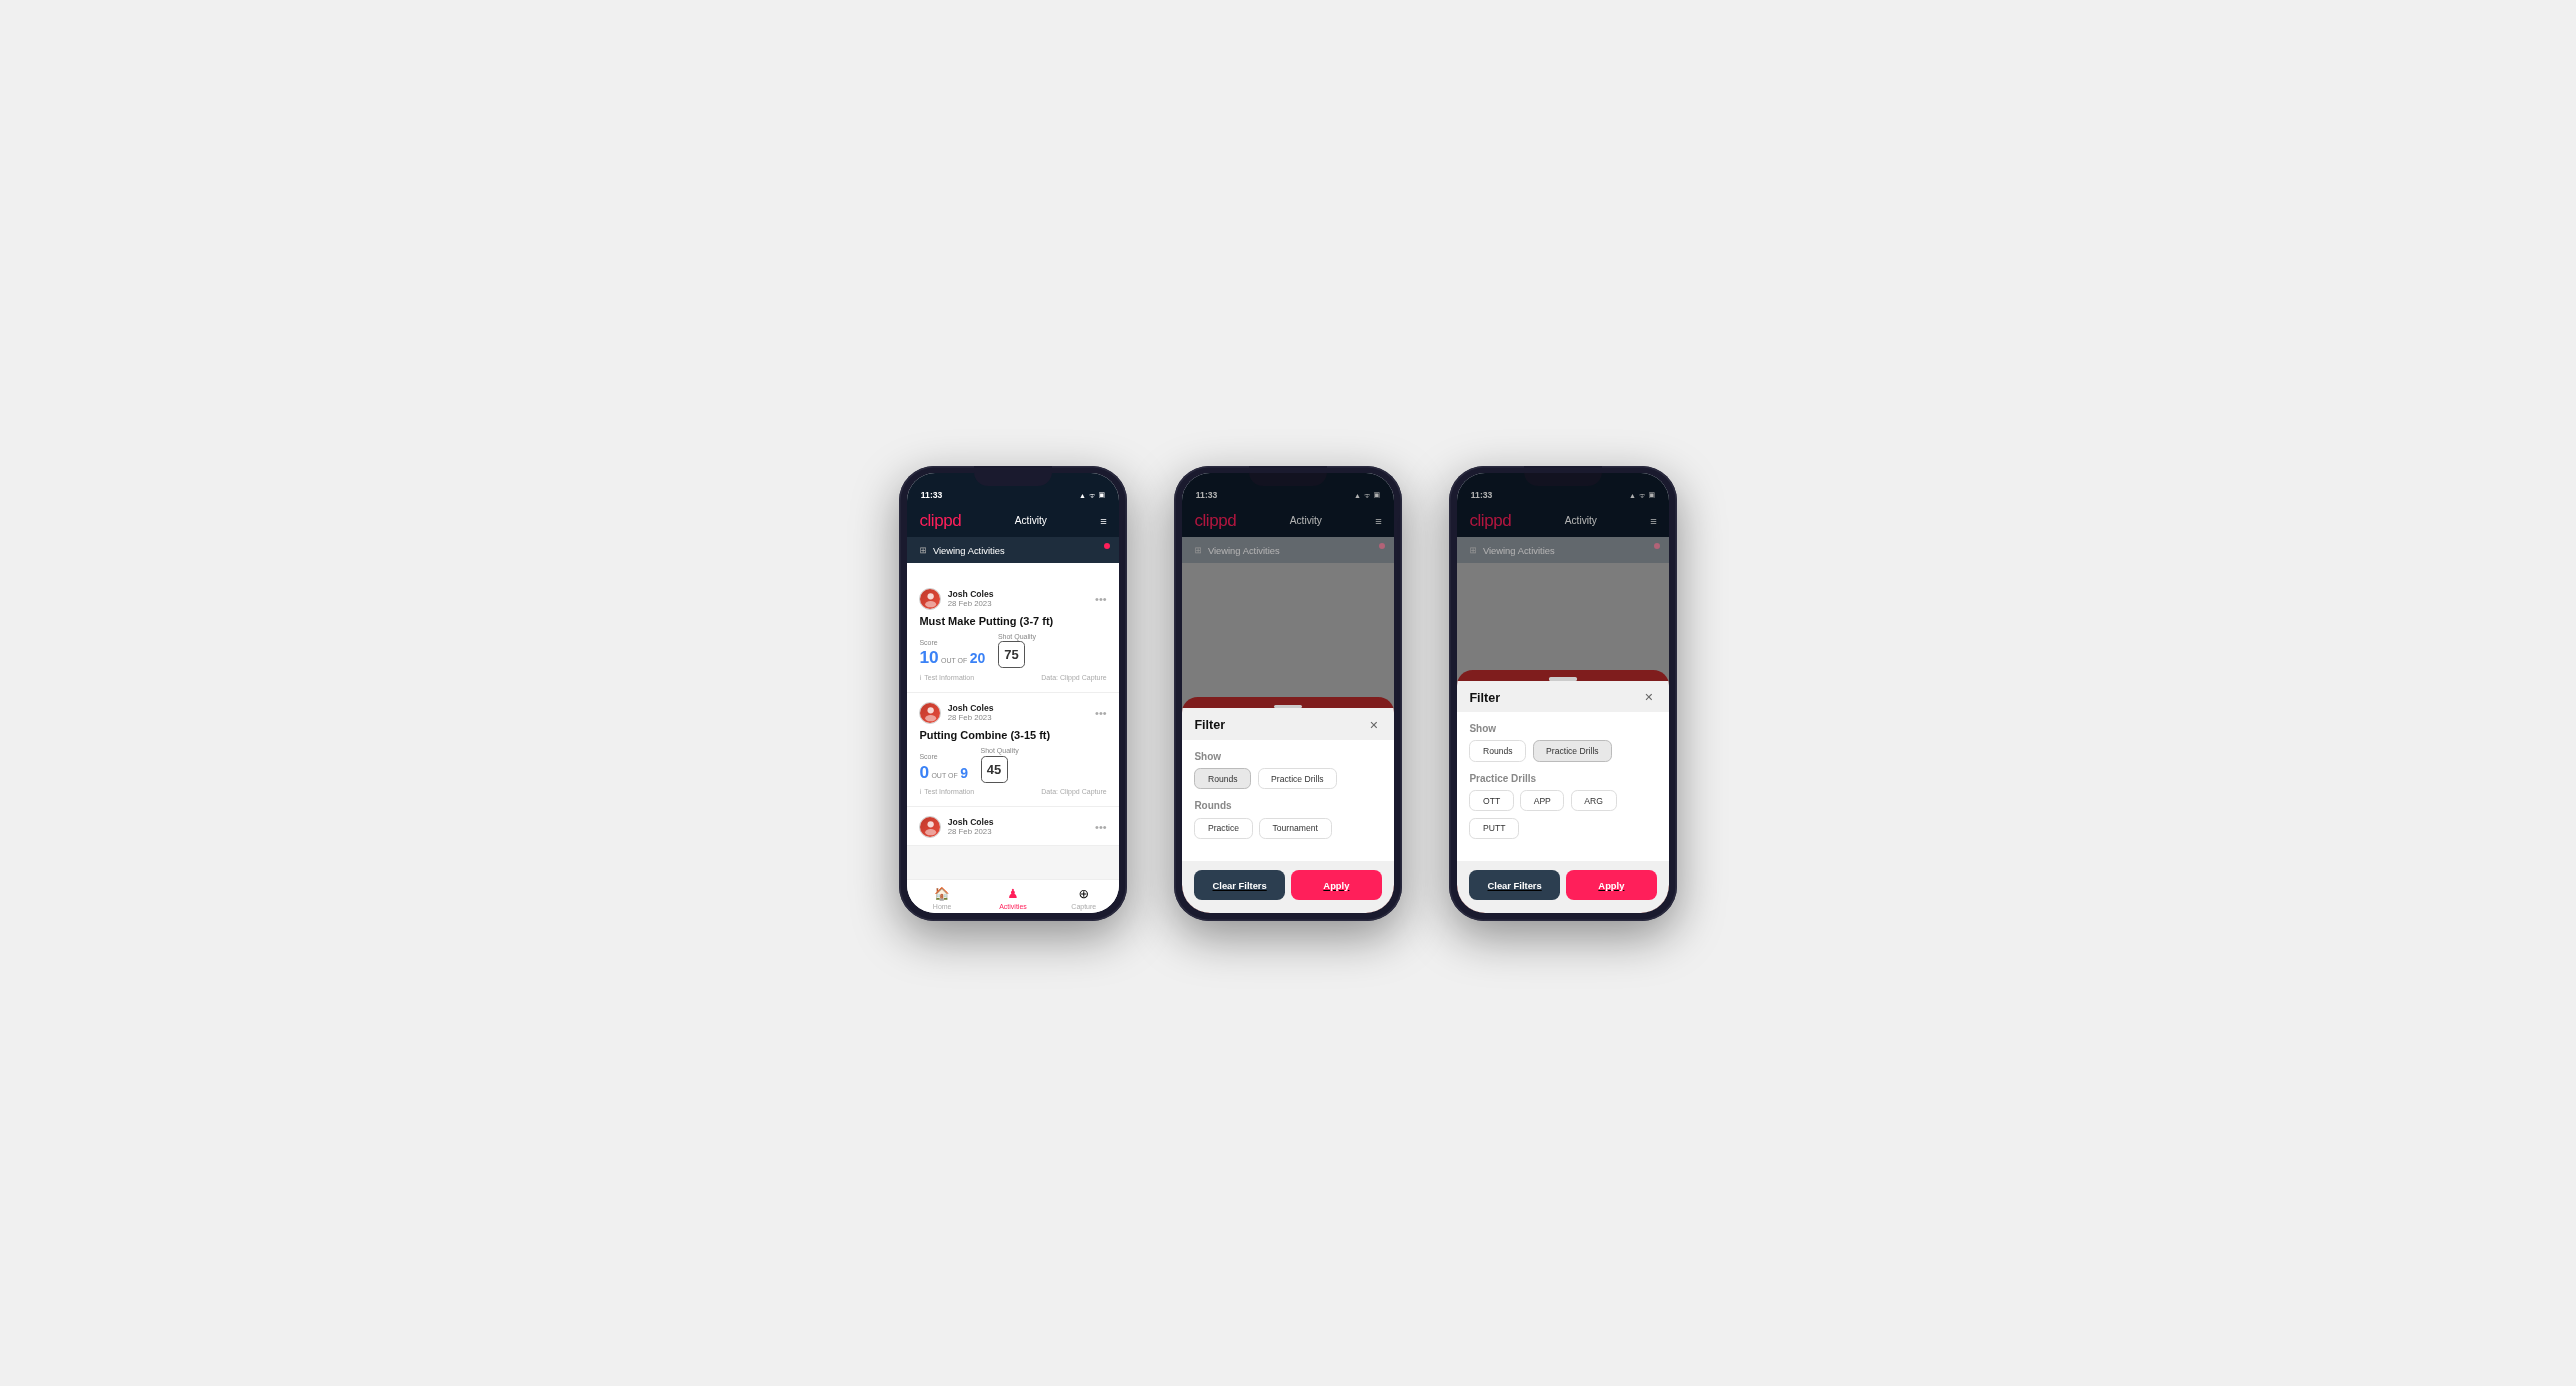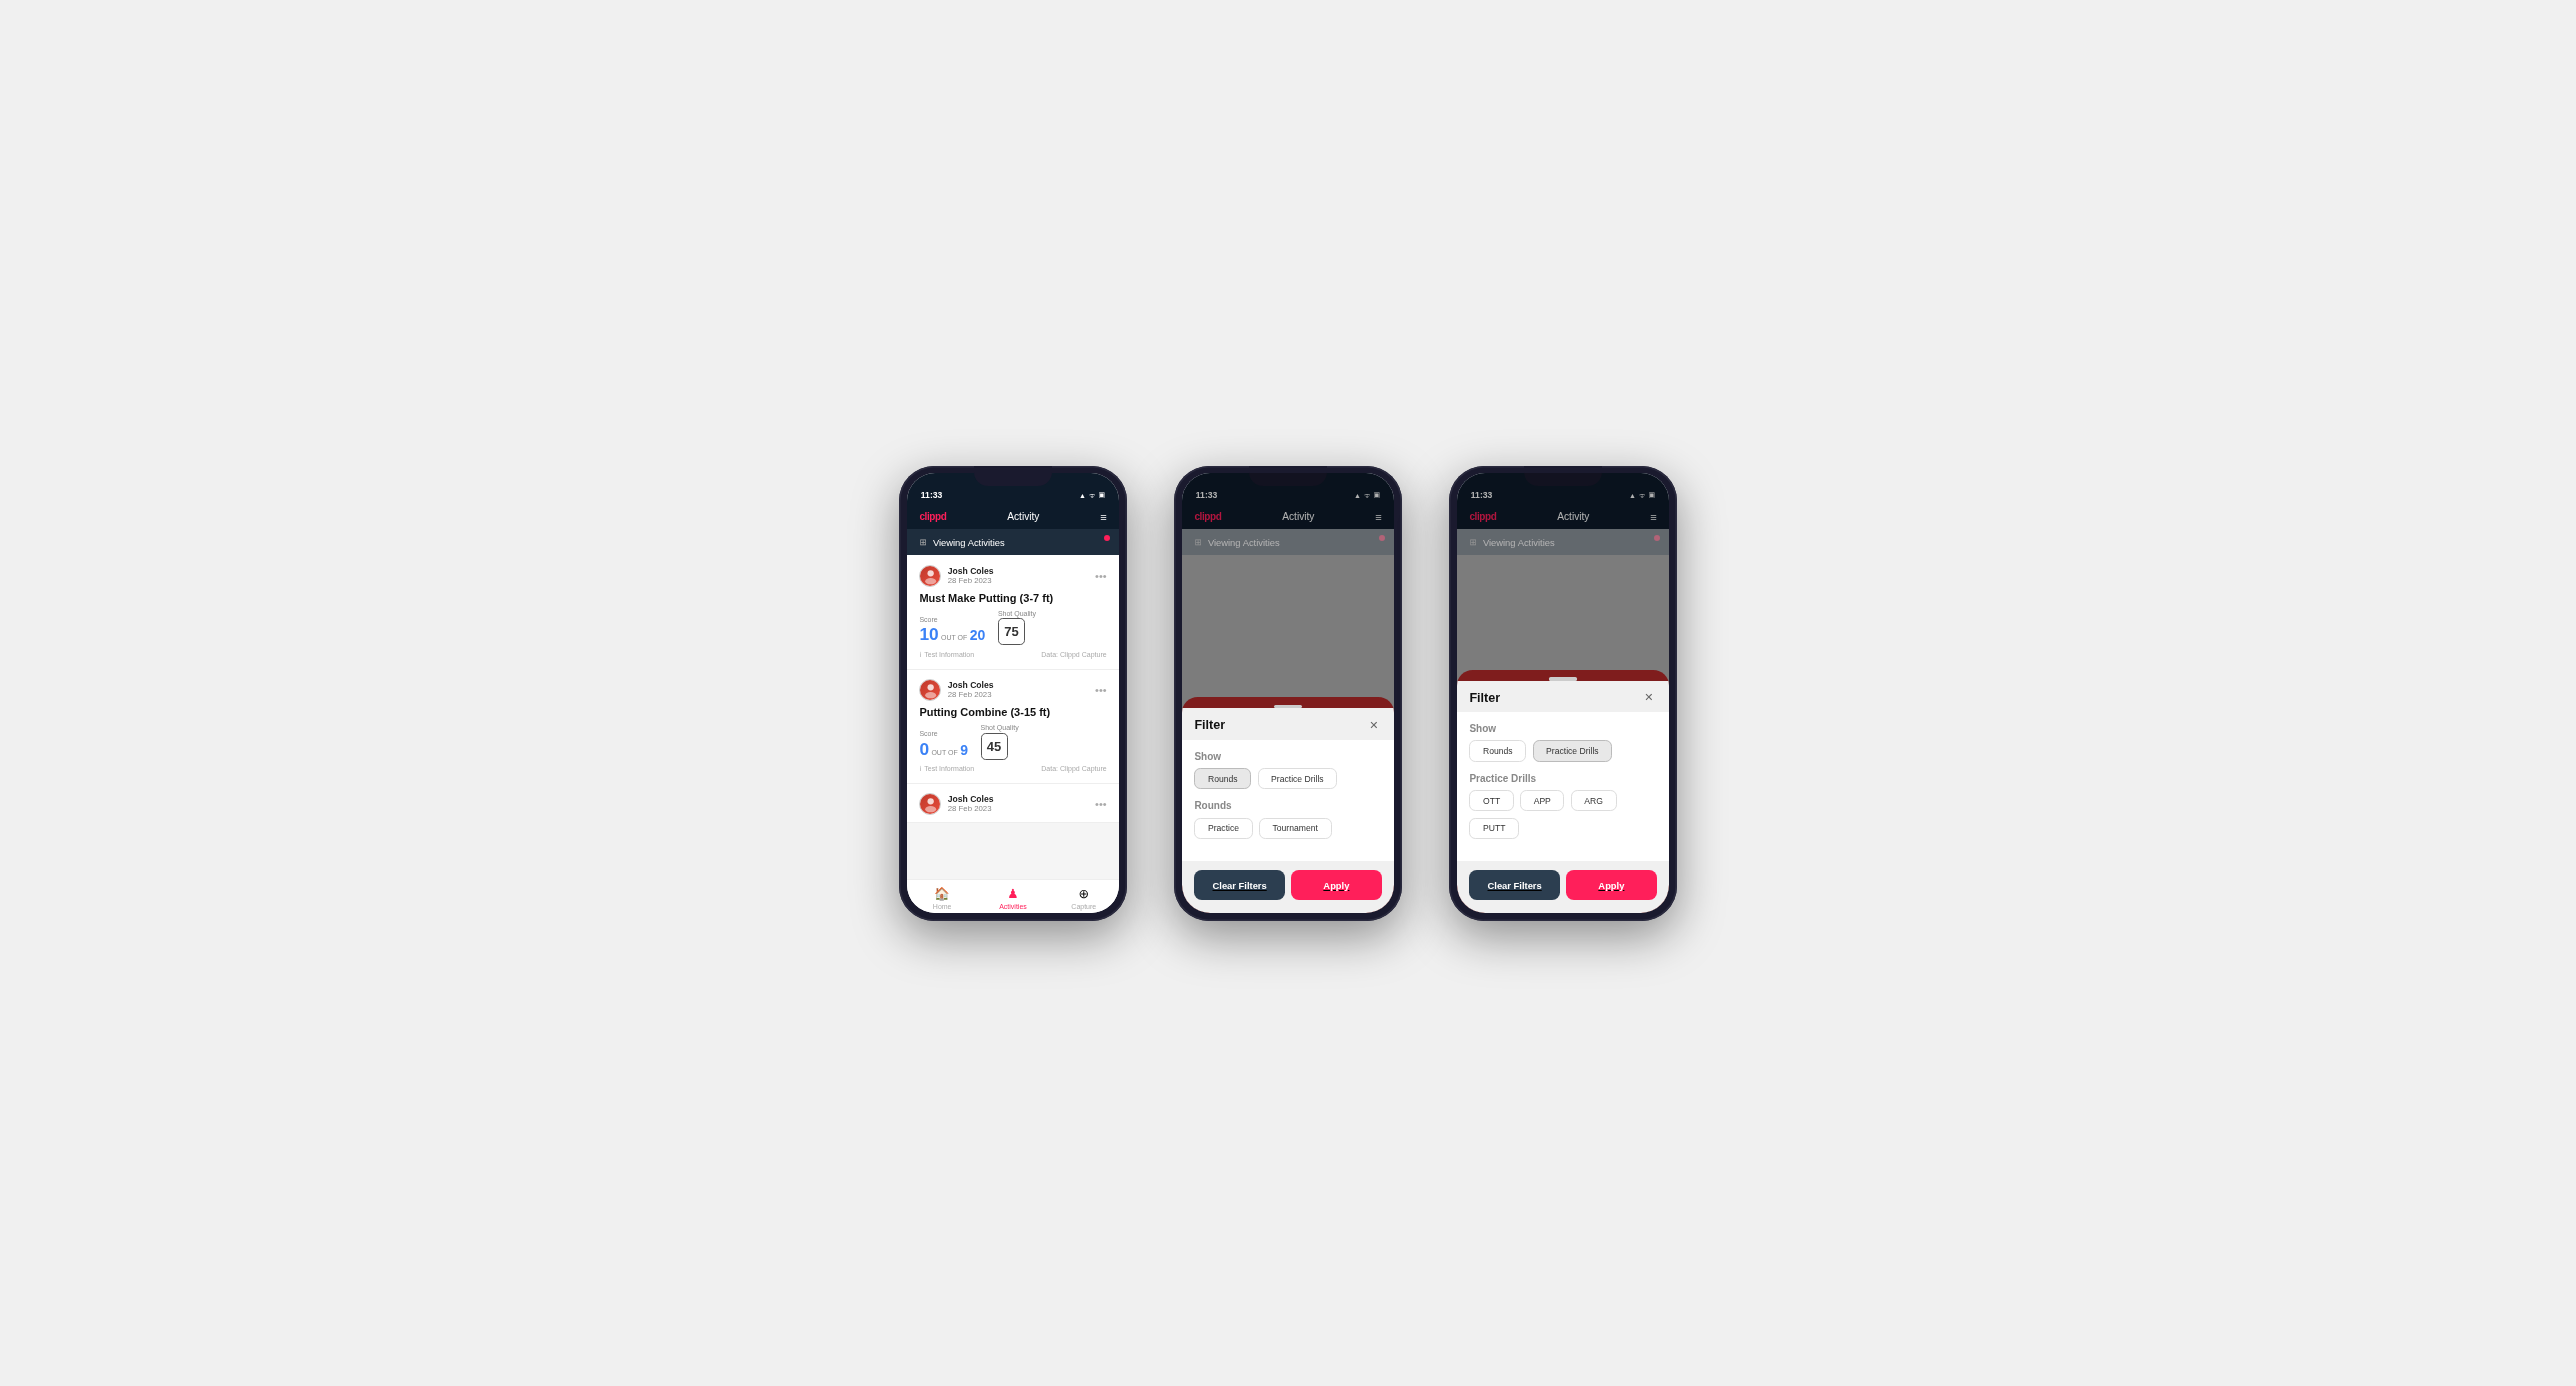--- a/index.html
+++ b/index.html
@@ -86,22 +86,22 @@
     .app-header {
       background: #0d1b2a;
       padding: 6.3px 12.6px;
       display: flex;
       align-items: center;
       justify-content: space-between;
       flex-shrink: 0;
     }
     .logo {
       color: #ff1f5a;
-      font-size: 10px;
-      font-weight: 700;
+      font-size: 17px;
+      font-weight: 400;
       letter-spacing: -0.4px;
     }
     .header-title {
       color: #fff;
       font-size: 10.2px;
       font-weight: 500;
     }
     .header-menu {
       color: #fff;
       font-size: 11px;
@@ -129,20 +129,21 @@
       height: 6.3px;
       background: #ff1f5a;
       border-radius: 50%;
     }
 
     
     .activity-content {
       flex: 1;
       overflow: hidden;
       background: #f5f5f5;
+      margin-top: 15px;
     }
 
     
     .activity-card {
       background: #fff;
       margin: 0;
       padding: 9.4px 12.6px;
       border-bottom: 0.8px solid #eee;
     }
     .card-header {

